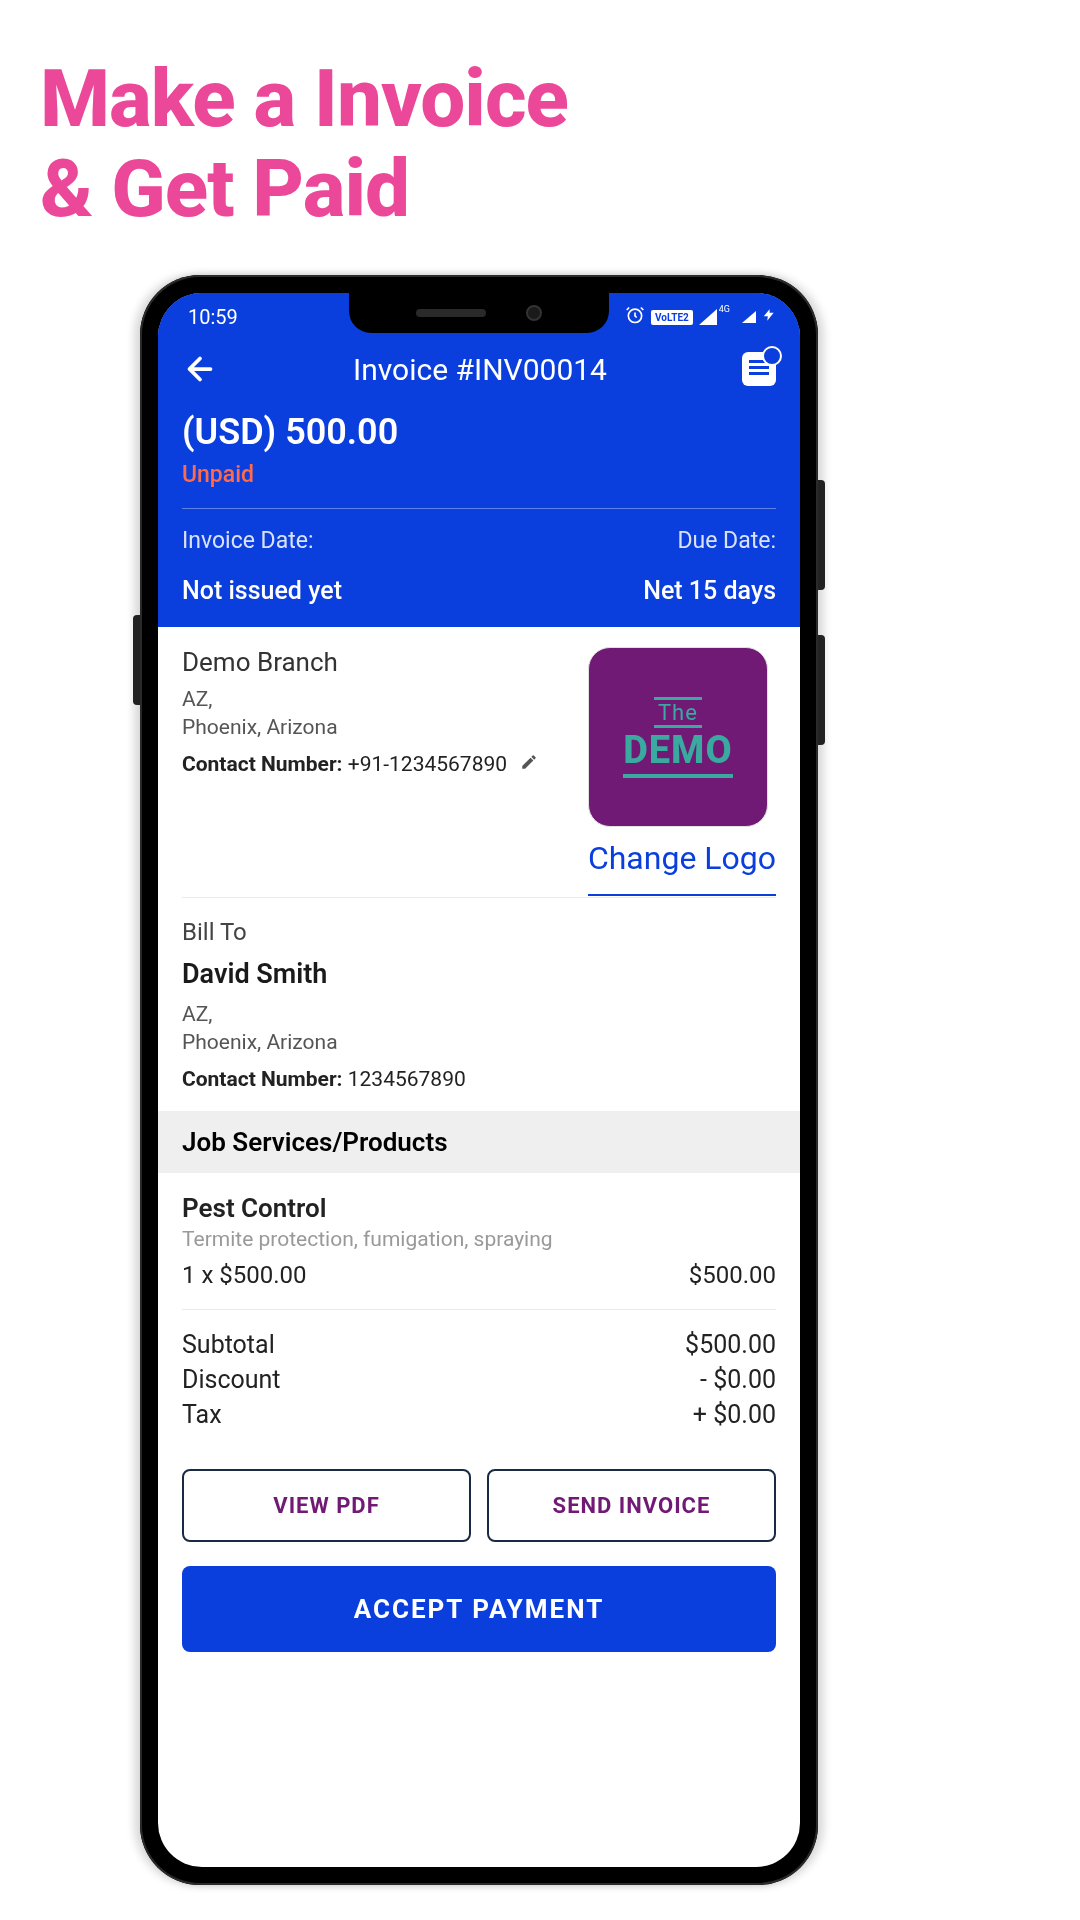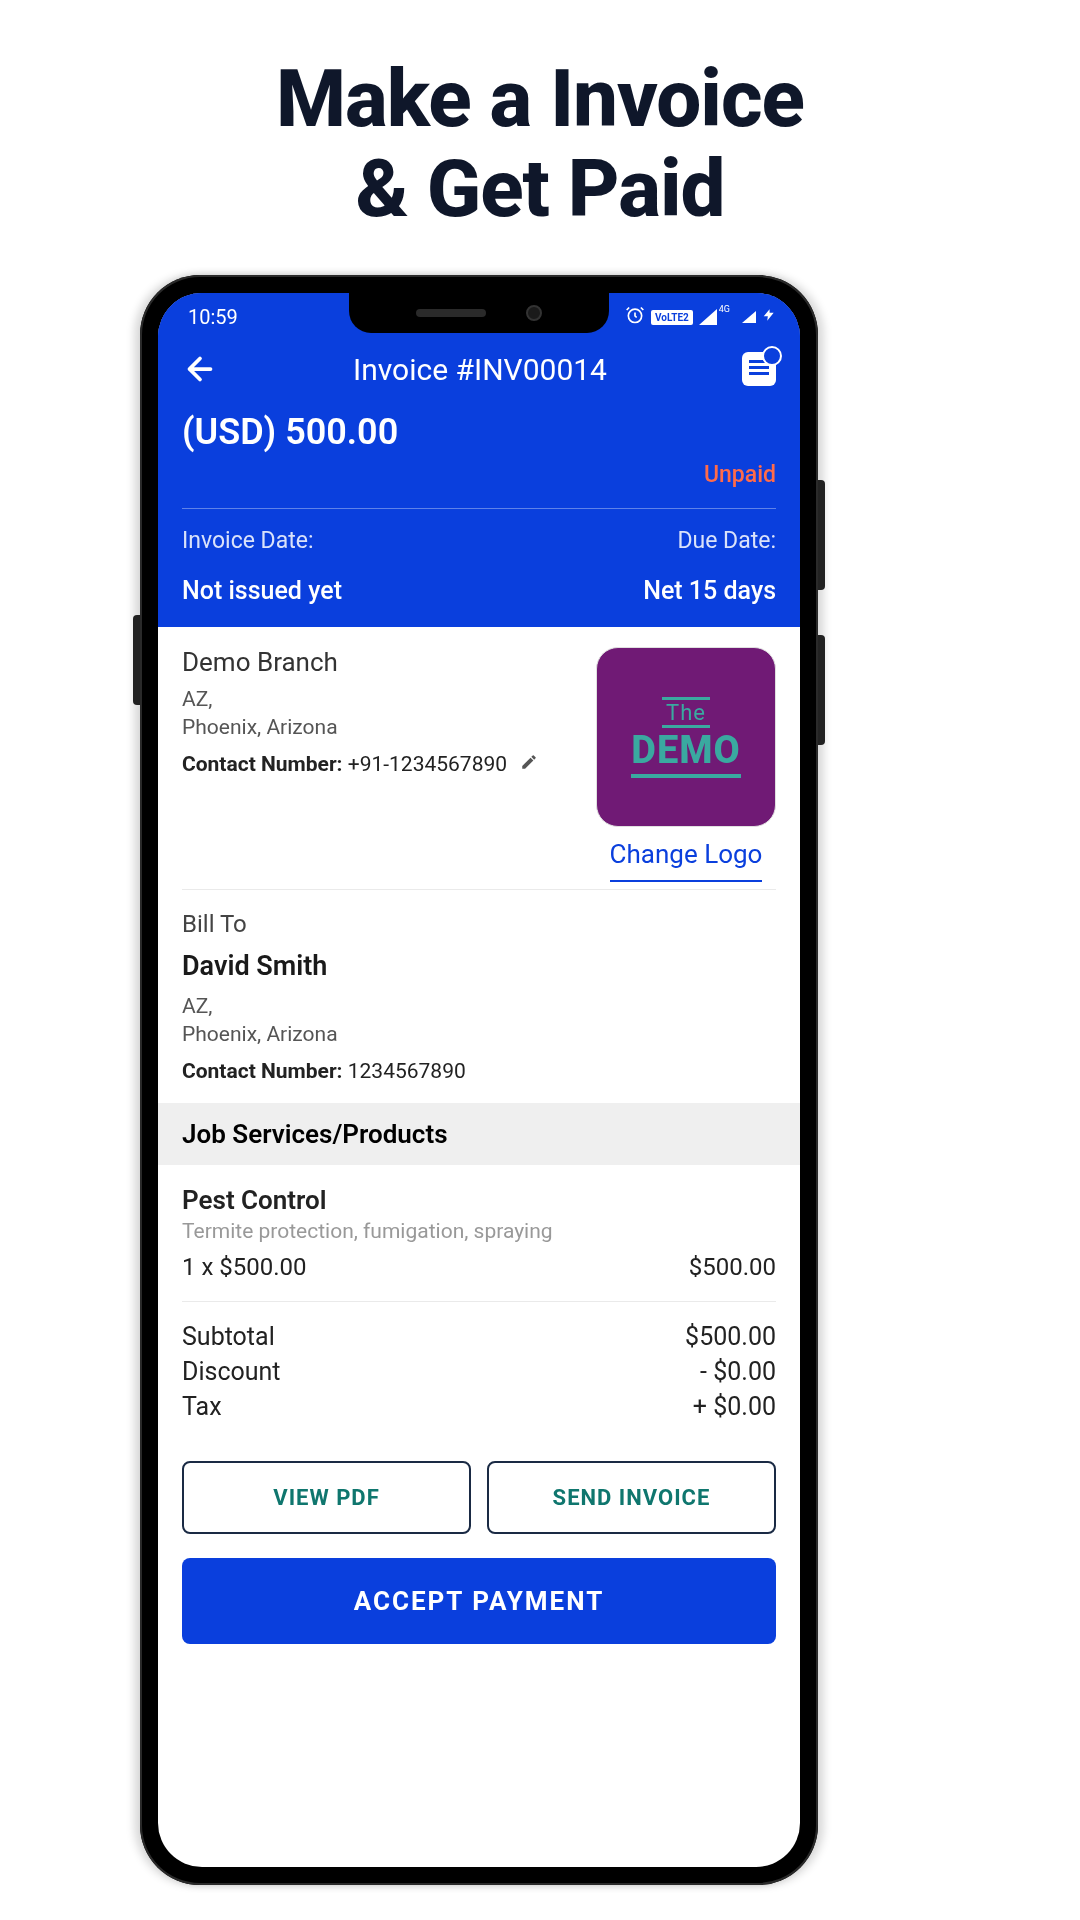--- a/index.html
+++ b/index.html
@@ -5,24 +5,24 @@
   * { margin: 0; padding: 0; box-sizing: border-box; }
   body {
     font-family: -apple-system, BlinkMacSystemFont, 'Segoe UI', Roboto, Arial, sans-serif;
     background: #ffffff;
     width: 1080px;
     height: 1920px;
     overflow: hidden;
     position: relative;
   }
   .page-title {
-    text-align: center;
+    text-align: left;
     font-size: 80px;
     font-weight: 800;
-    color: #0f172a;
+    color: #ec4899;
     line-height: 1.12;
     padding: 55px 40px 30px;
     letter-spacing: -1px;
   }
   .phone-frame {
     position: absolute;
     left: 140px;
     top: 275px;
     width: 678px;
     height: 1610px;
@@ -169,21 +169,21 @@
     border: 2px solid #fff;
     border-radius: 50%;
   }
   .amount {
     text-align: left;
     font-size: 36px;
     font-weight: 600;
     margin-bottom: 8px;
   }
   .status-badge {
-    text-align: right;
+    text-align: left;
     color: #ff6b4a;
     font-size: 23px;
     font-weight: 500;
     margin-bottom: 20px;
   }
   .header-divider {
     border-top: 1px solid rgba(255,255,255,0.35);
     margin: 8px 0 18px;
   }
   .date-row {
@@ -256,23 +256,23 @@
   .logo-demo {
     font-size: 38px;
     font-weight: 800;
     color: #3aa9a0;
     letter-spacing: 1px;
     border-bottom: 4px solid #3aa9a0;
     padding-bottom: 2px;
   }
   .change-logo-link {
     color: #0A3FDD;
-    font-size: 26px;
+    font-size: 32px;
     border-bottom: 2px solid #0A3FDD;
-    padding-bottom: 11px;
+    padding-bottom: 17px;
   }
   .light-divider {
     border-top: 1px solid #eaeaea;
     margin: 0 24px;
   }
   .billto-section .bt-label {
     font-size: 24px;
     color: #444;
     margin-bottom: 12px;
   }
@@ -309,21 +309,21 @@
   .totals-section .total-row { margin-bottom: 6px; font-size: 25px; }
   .button-row {
     display: flex;
     gap: 16px;
     padding: 14px 24px 20px;
   }
   .btn-outline {
     flex: 1;
     border: 2px solid #1a2a44;
     background: #fff;
-    color: #0f766e;
+    color: #701a75;
     font-size: 22px;
     font-weight: 700;
     letter-spacing: 1px;
     padding: 22px 8px;
     border-radius: 8px;
     text-align: center;
   }
   .btn-primary {
     margin: 4px 24px 10px;
     background: #0A3FDD;

